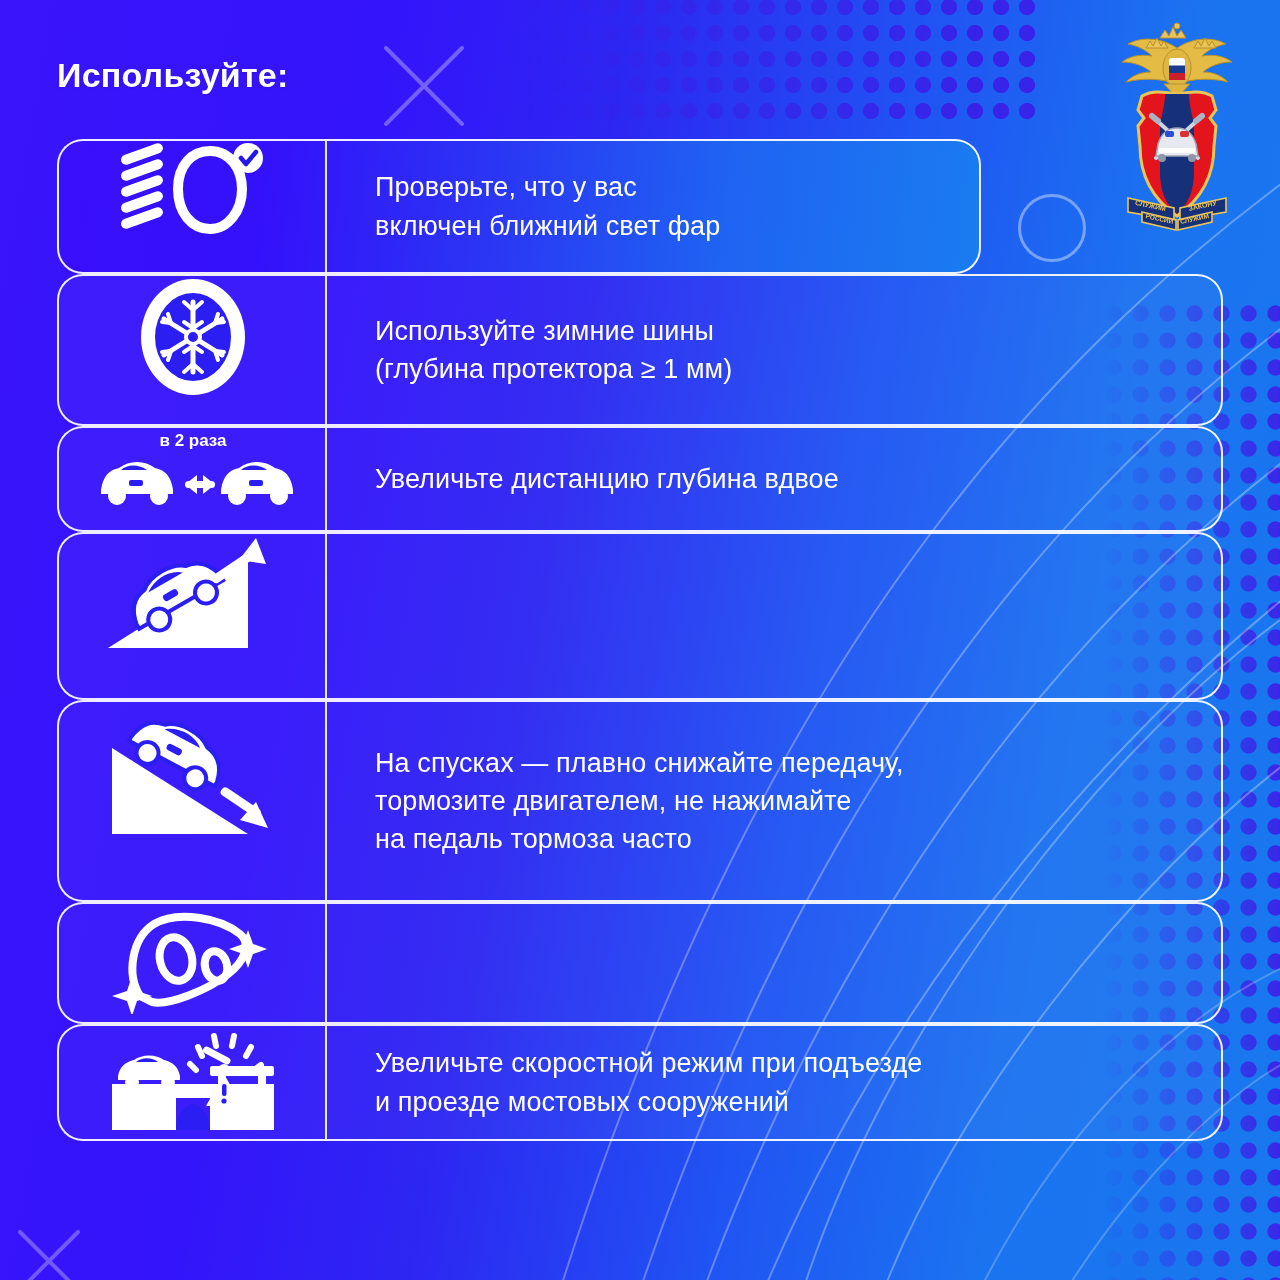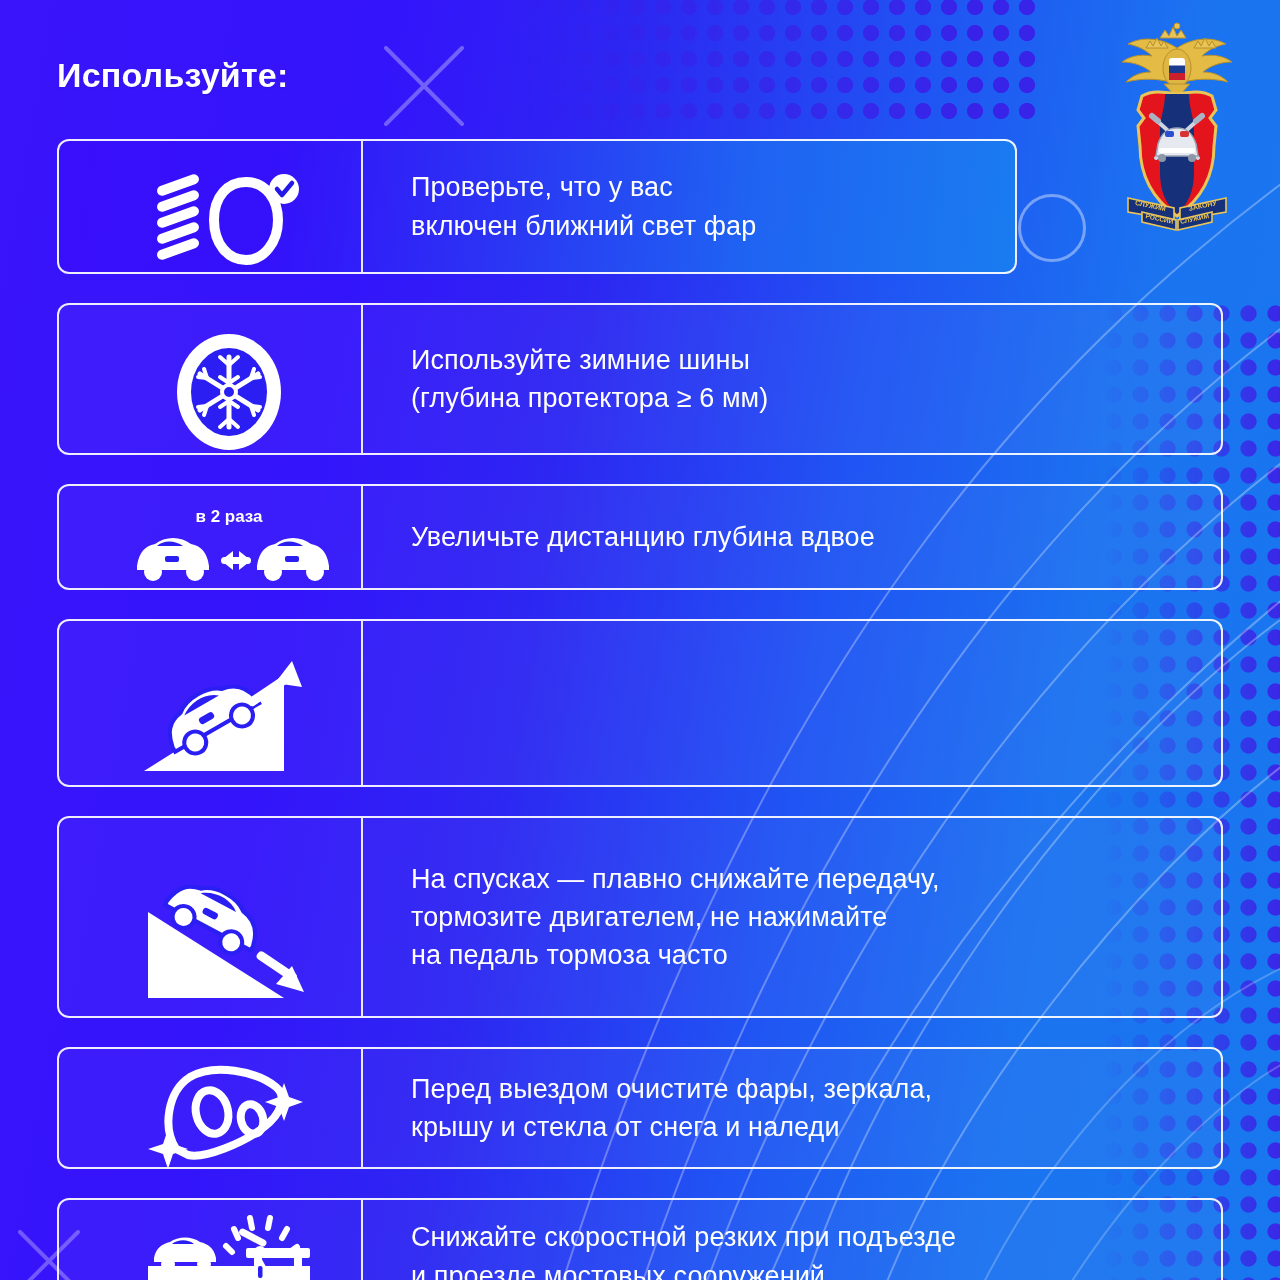--- a/index.html
+++ b/index.html
@@ -49,33 +49,32 @@
     position:absolute;left:57px;top:56px;
     font-size:34px;font-weight:bold;color:#ffffff;letter-spacing:.2px;
     text-shadow:0 1px 2px rgba(0,0,0,.12);
   }
 
   
   .cards{position:absolute;left:57px;top:139px;width:1166px;}
   .card{
     position:relative;display:flex;align-items:stretch;
     border:2px solid rgba(255,255,255,.92);
-    border-radius:12px;
-    margin-bottom:29px;
+    border-radius:26px;
+    margin-bottom:0;
     overflow:hidden;
-    padding-left:36px;
   }
   .card.short{width:920px;}
   .card.fill{
     background:linear-gradient(96deg,#3a0ffb 0%,#3410fb 22%,#2b34f4 46%,#1f63f2 72%,#1a7cf0 100%);
   }
   .card.plain{background:rgba(255,255,255,.035);}
 
   .icon-cell{
-    flex:0 0 268px;display:flex;align-items:flex-end;justify-content:center;
+    flex:0 0 268px;display:flex;align-items:flex-start;justify-content:center;
     position:relative;
   }
   .icon-cell::after{
     content:"";position:absolute;right:0;top:0;bottom:0;width:2px;
     background:rgba(255,255,255,.9);
   }
   .text-cell{
     flex:1;display:flex;align-items:center;
     padding:20px 26px 20px 48px;
   }
@@ -246,21 +245,21 @@
                 <line x1="59" y1="52" x2="68" y2="46"></line>
               <line x1="59" y1="70" x2="50" y2="76"></line>
                 <line x1="59" y1="70" x2="68" y2="76"></line>
             </g>
           </g>
           <circle cx="59" cy="61" r="7" fill="#2a1ef2" stroke="#ffffff" stroke-width="4"></circle>
         </svg>
       </div>
       <div class="text-cell">
         <div class="card-text">Используйте зимние шины
-(глубина протектора ≥ 6 мм)</div>
+(глубина протектора ≥ 1 мм)</div>
       </div>
     </div>
 
     <div class="card plain" style="height:102px;">
       <div class="icon-cell">
         <svg class="icon-wrap" width="200" height="84" viewBox="0 0 200 84">
           <text x="100" y="18" font-family="Liberation Sans, sans-serif" font-size="17" font-weight="bold" fill="#ffffff" text-anchor="middle">в 2 раза</text>
 
           <g fill="#ffffff">
             <path d="M8 62 C10 48 16 42 26 40 C36 32 52 32 62 40 C72 42 78 48 80 62 L80 66 L8 66 Z"></path>
@@ -344,24 +343,20 @@
       <div class="icon-cell">
         <svg class="icon-wrap" width="170" height="110" viewBox="0 0 170 110">
           <path d="M32 92 C18 70 24 34 46 20 C70 6 112 14 132 30 C144 40 136 58 120 70 C100 86 60 102 44 98 Z" fill="none" stroke="#ffffff" stroke-width="8" stroke-linejoin="round"></path>
           <ellipse cx="68" cy="55" rx="16" ry="22" fill="none" stroke="#ffffff" stroke-width="8" transform="rotate(-14 68 55)"></ellipse>
           <ellipse cx="108" cy="62" rx="11" ry="15" fill="none" stroke="#ffffff" stroke-width="8" transform="rotate(-14 108 62)"></ellipse>
           <g fill="#ffffff">
             <path d="M140 26 l5 14 14 5 -14 5 -5 14 -5 -14 -14 -5 14 -5 z"></path>
             <path d="M24 72 l5 15 15 5 -15 5 -5 15 -5 -15 -15 -5 15 -5 z"></path>
           </g>
         </svg>
-      </div>
-      <div class="text-cell">
-        <div class="card-text">Перед выездом очистите фары, зеркала,
-крышу и стекла от снега и наледи</div>
       </div>
     </div>
 
     <div class="card plain" style="height:113px;">
       <div class="icon-cell">
         <svg class="icon-wrap" width="190" height="105" viewBox="0 0 190 105">
 
           <g fill="#ffffff">
             <rect x="14" y="58" width="162" height="14"></rect>
             <path d="M14 72 L78 72 L78 104 L14 104 Z"></path>
@@ -395,19 +390,19 @@
             <rect x="104" y="26" width="30" height="7" rx="3.5" transform="rotate(28 119 29)"></rect>
           </g>
           <g>
             <path d="M126 48 L144 80 L108 80 Z" fill="#ffffff"></path>
             <rect x="124" y="58" width="4.5" height="12" rx="2" fill="#2a1ef2"></rect>
             <circle cx="126" cy="75" r="2.6" fill="#2a1ef2"></circle>
           </g>
         </svg>
       </div>
       <div class="text-cell">
-        <div class="card-text">Снижайте скоростной резких при подъезде
+        <div class="card-text">Увеличьте скоростной режим при подъезде
 и проезде мостовых сооружений</div>
       </div>
     </div>
 
   </div>
 </div>
 
 </body></html>

